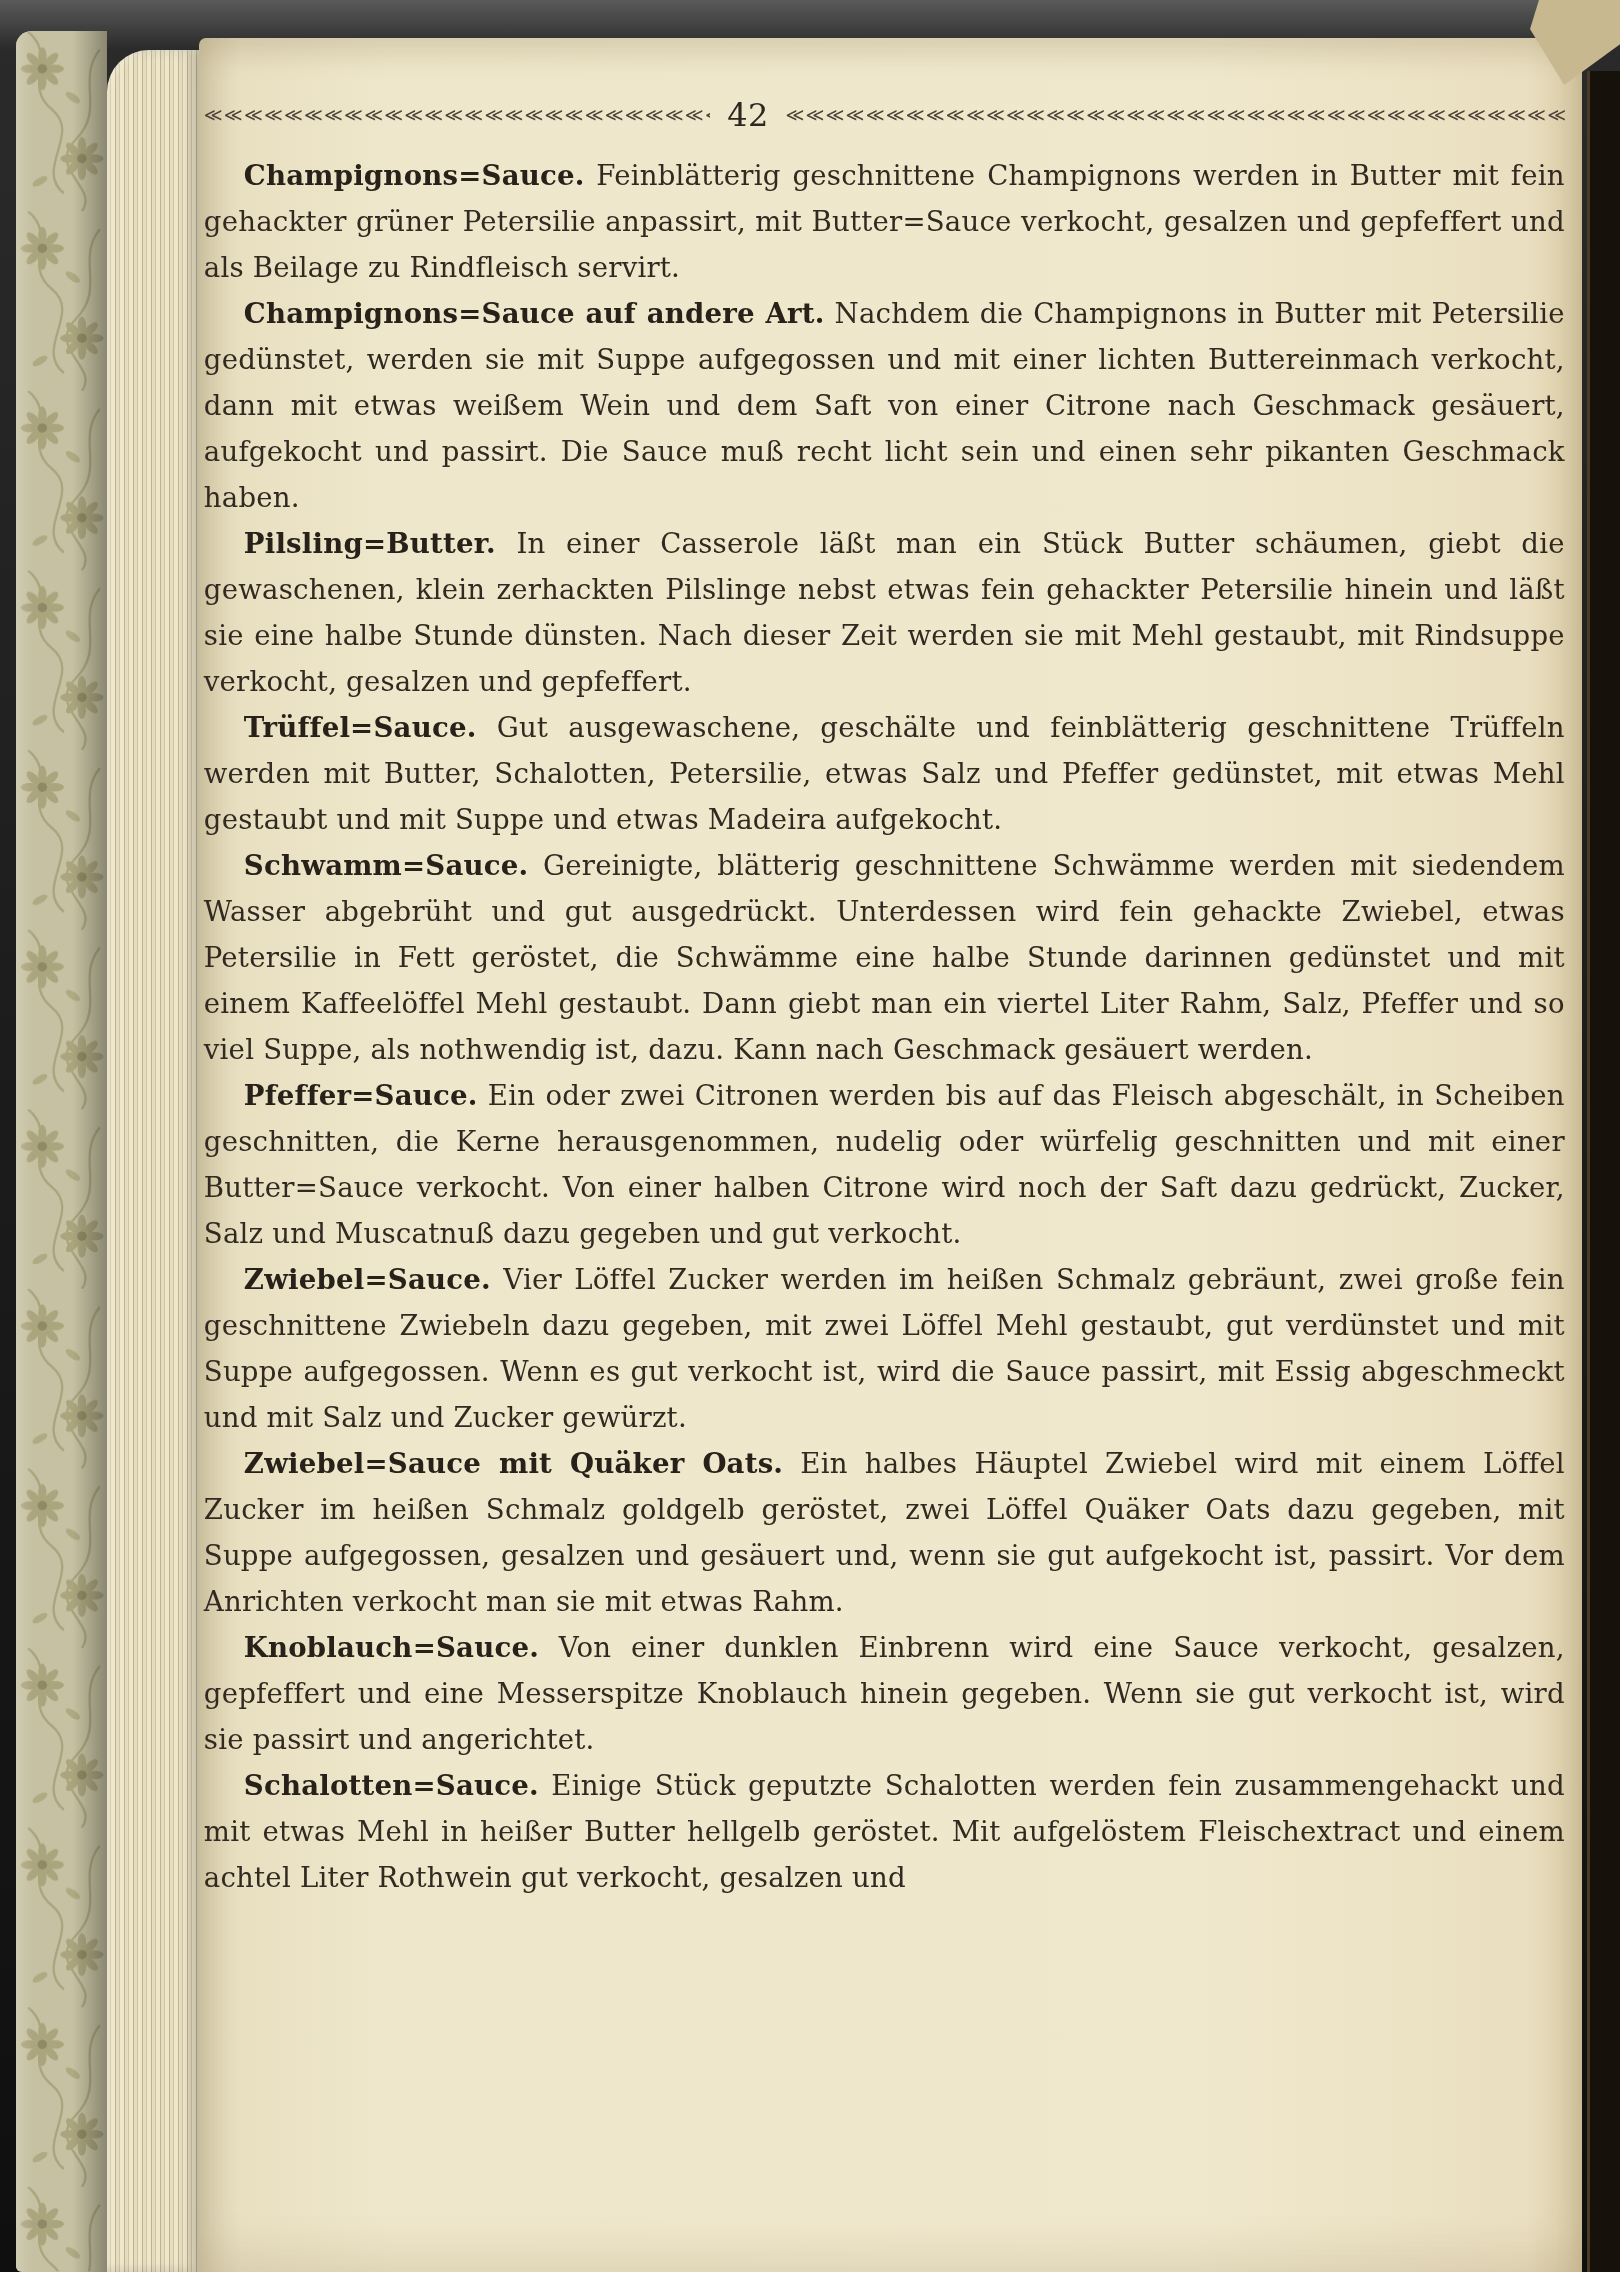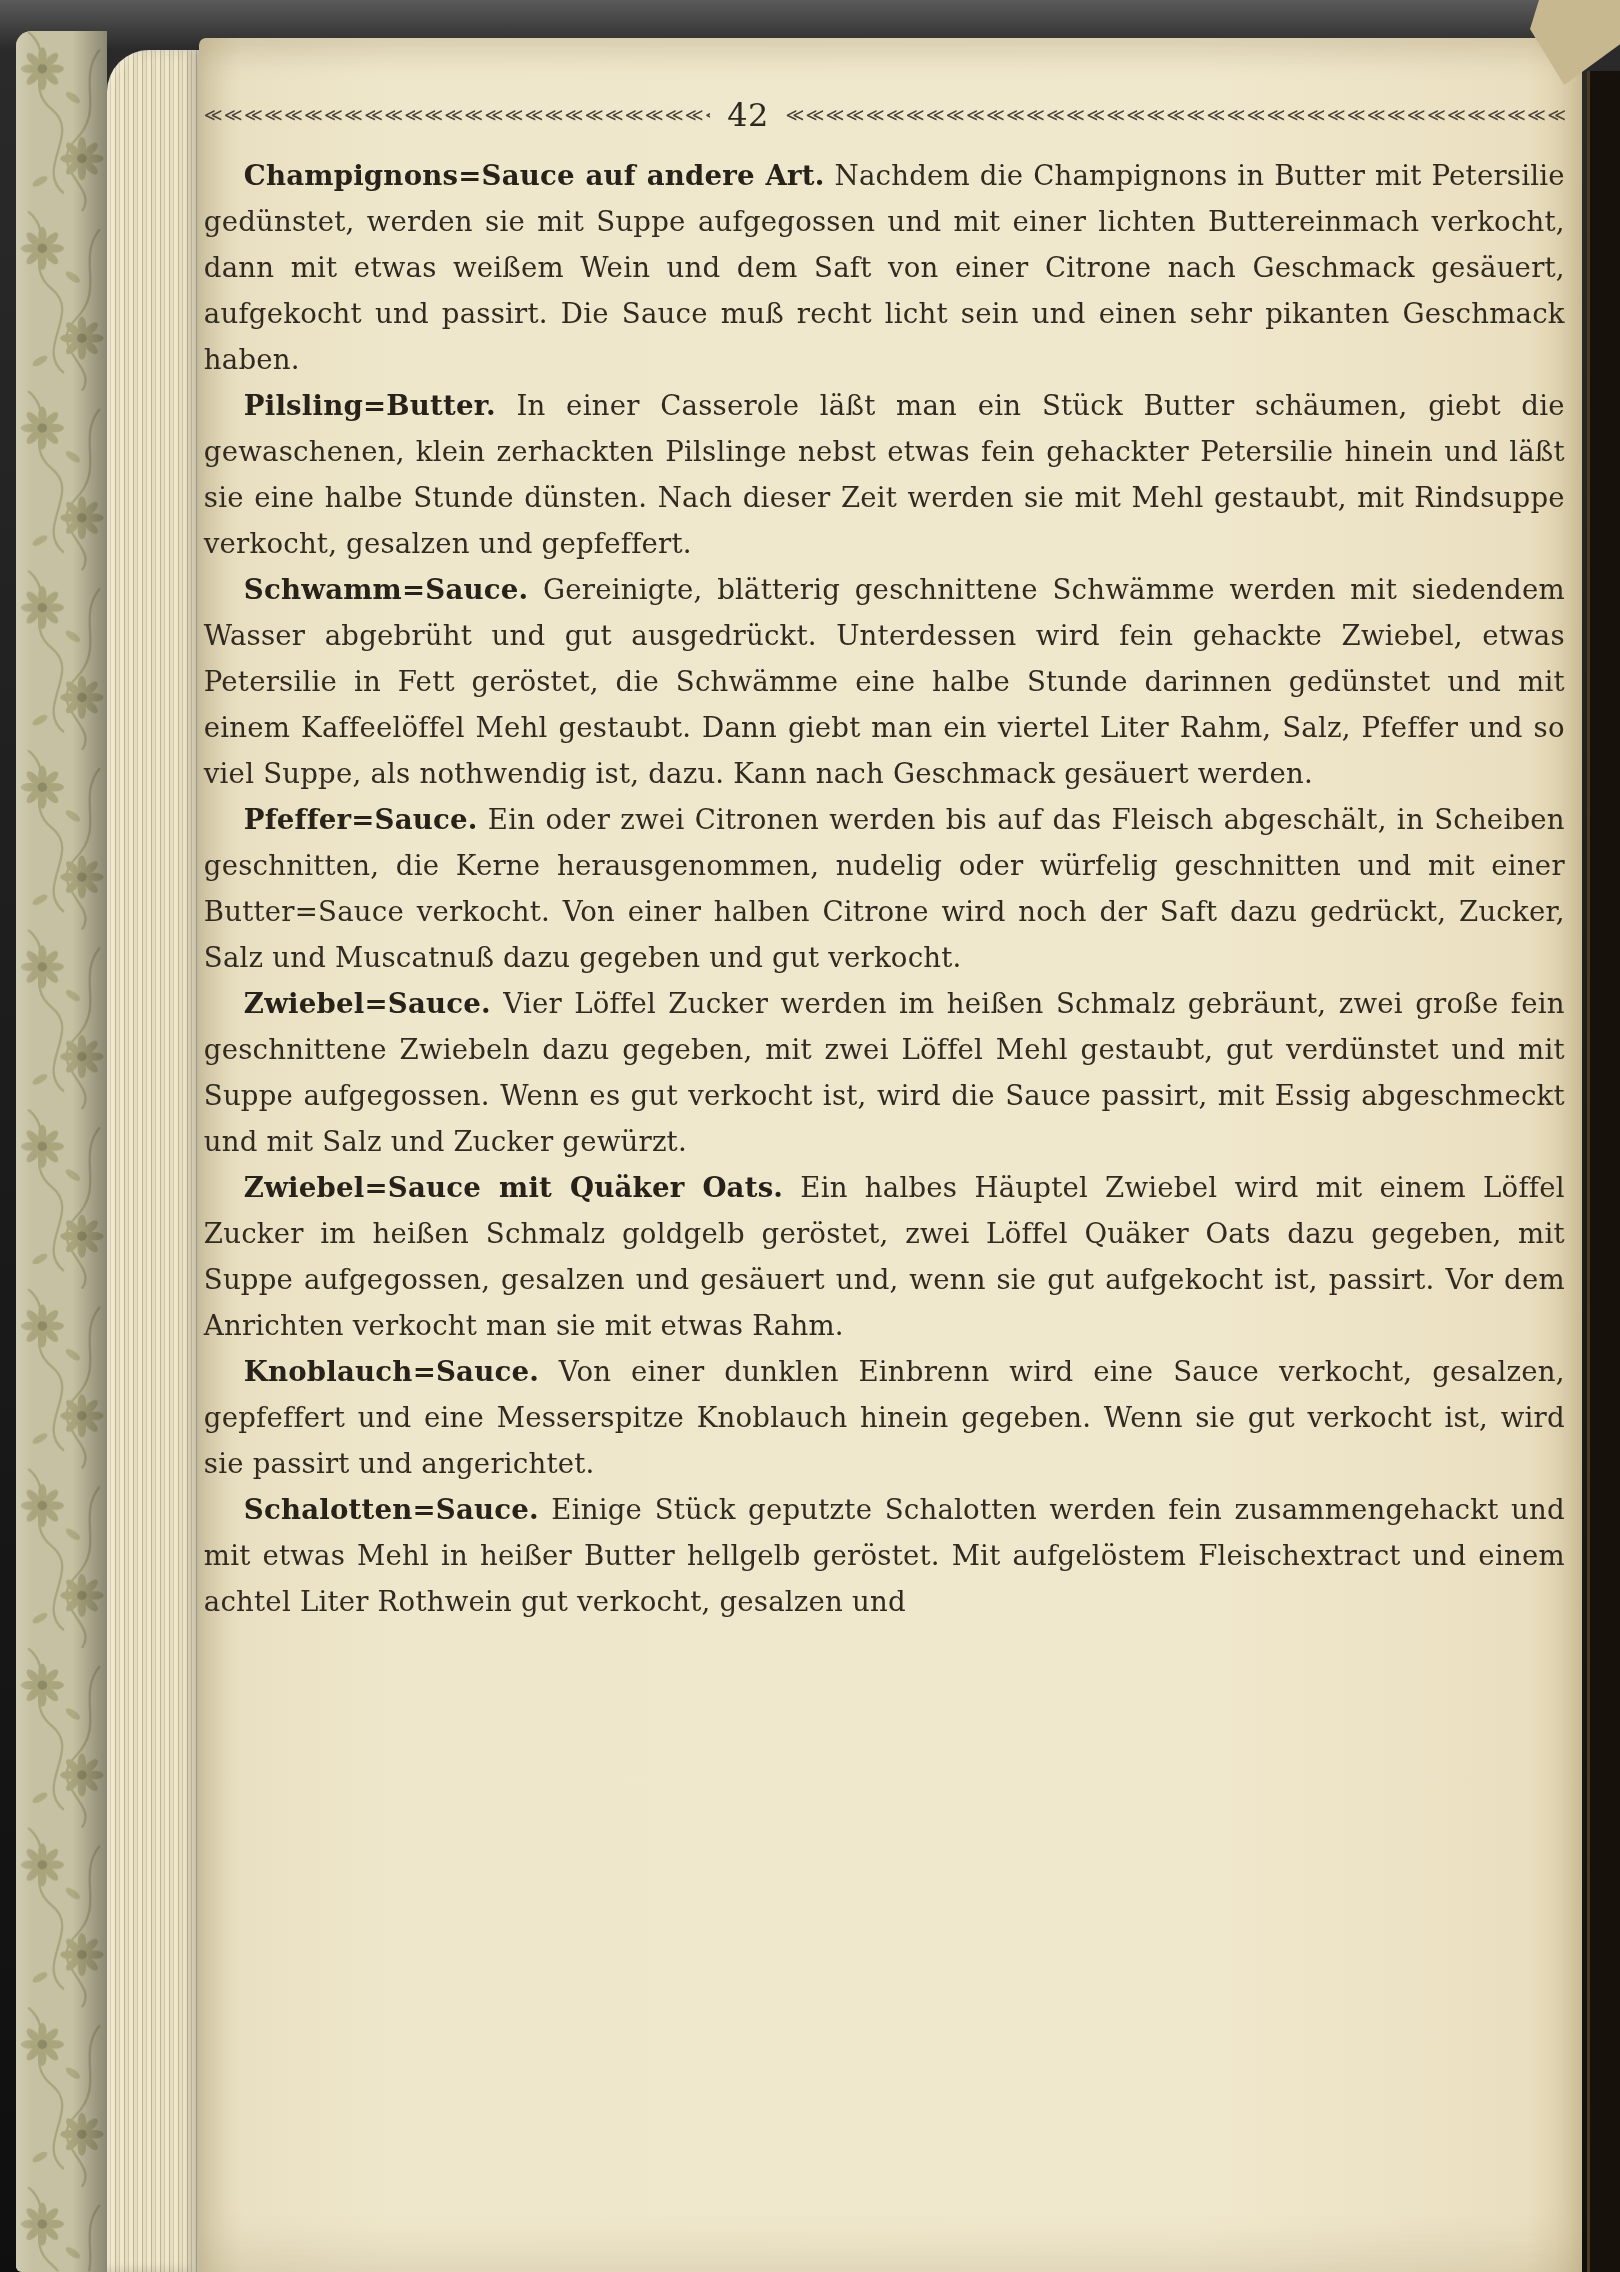--- a/index.html
+++ b/index.html
@@ -111,22 +111,24 @@
 
   <div class="page">
     <div class="text">
 
       <div class="hdr">
         <span class="orn">≪≪≪≪≪≪≪≪≪≪≪≪≪≪≪≪≪≪≪≪≪≪≪≪≪≪</span>
         <span class="num">42</span>
         <span class="orn">≪≪≪≪≪≪≪≪≪≪≪≪≪≪≪≪≪≪≪≪≪≪≪≪≪≪≪≪≪≪≪≪≪≪≪≪≪≪≪≪</span>
       </div>
 
+      <p><b>Champignons=Sauce.</b> <span>Feinblätterig geschnittene Champignons werden in Butter mit fein gehackter grüner Petersilie anpassirt, mit Butter=Sauce verkocht, gesalzen und gepfeffert und als Beilage zu Rindfleisch servirt.</span></p>
       <p><b>Champignons=Sauce auf andere Art.</b> <span>Nachdem die Champignons in Butter mit Petersilie gedünstet, werden sie mit Suppe aufgegossen und mit einer lichten Buttereinmach verkocht, dann mit etwas weißem Wein und dem Saft von einer Citrone nach Geschmack gesäuert, aufgekocht und passirt. Die Sauce muß recht licht sein und einen sehr pikanten Geschmack haben.</span></p>
       <p><b>Pilsling=Butter.</b> <span>In einer Casserole läßt man ein Stück Butter schäumen, giebt die gewaschenen, klein zerhackten Pilslinge nebst etwas fein gehackter Petersilie hinein und läßt sie eine halbe Stunde dünsten. Nach dieser Zeit werden sie mit Mehl gestaubt, mit Rindsuppe verkocht, gesalzen und gepfeffert.</span></p>
+      <p><b>Trüffel=Sauce.</b> <span>Gut ausgewaschene, geschälte und feinblätterig geschnittene Trüffeln werden mit Butter, Schalotten, Petersilie, etwas Salz und Pfeffer gedünstet, mit etwas Mehl gestaubt und mit Suppe und etwas Madeira aufgekocht.</span></p>
       <p><b>Schwamm=Sauce.</b> <span>Gereinigte, blätterig geschnittene Schwämme werden mit siedendem Wasser abgebrüht und gut ausgedrückt. Unterdessen wird fein gehackte Zwiebel, etwas Petersilie in Fett geröstet, die Schwämme eine halbe Stunde darinnen gedünstet und mit einem Kaffeelöffel Mehl gestaubt. Dann giebt man ein viertel Liter Rahm, Salz, Pfeffer und so viel Suppe, als nothwendig ist, dazu. Kann nach Geschmack gesäuert werden.</span></p>
       <p><b>Pfeffer=Sauce.</b> <span>Ein oder zwei Citronen werden bis auf das Fleisch abgeschält, in Scheiben geschnitten, die Kerne herausgenommen, nudelig oder würfelig geschnitten und mit einer Butter=Sauce verkocht. Von einer halben Citrone wird noch der Saft dazu gedrückt, Zucker, Salz und Muscatnuß dazu gegeben und gut verkocht.</span></p>
       <p><b>Zwiebel=Sauce.</b> <span>Vier Löffel Zucker werden im heißen Schmalz gebräunt, zwei große fein geschnittene Zwiebeln dazu gegeben, mit zwei Löffel Mehl gestaubt, gut verdünstet und mit Suppe aufgegossen. Wenn es gut verkocht ist, wird die Sauce passirt, mit Essig abgeschmeckt und mit Salz und Zucker gewürzt.</span></p>
       <p><b>Zwiebel=Sauce mit Quäker Oats.</b> <span>Ein halbes Häuptel Zwiebel wird mit einem Löffel Zucker im heißen Schmalz goldgelb geröstet, zwei Löffel Quäker Oats dazu gegeben, mit Suppe aufgegossen, gesalzen und gesäuert und, wenn sie gut aufgekocht ist, passirt. Vor dem Anrichten verkocht man sie mit etwas Rahm.</span></p>
       <p><b>Knoblauch=Sauce.</b> <span>Von einer dunklen Einbrenn wird eine Sauce verkocht, gesalzen, gepfeffert und eine Messerspitze Knoblauch hinein gegeben. Wenn sie gut verkocht ist, wird sie passirt und angerichtet.</span></p>
       <p><b>Schalotten=Sauce.</b> <span>Einige Stück geputzte Schalotten werden fein zusammengehackt und mit etwas Mehl in heißer Butter hellgelb geröstet. Mit aufgelöstem Fleischextract und einem achtel Liter Rothwein gut verkocht, gesalzen und</span></p>
 
     </div>
   </div>
 

